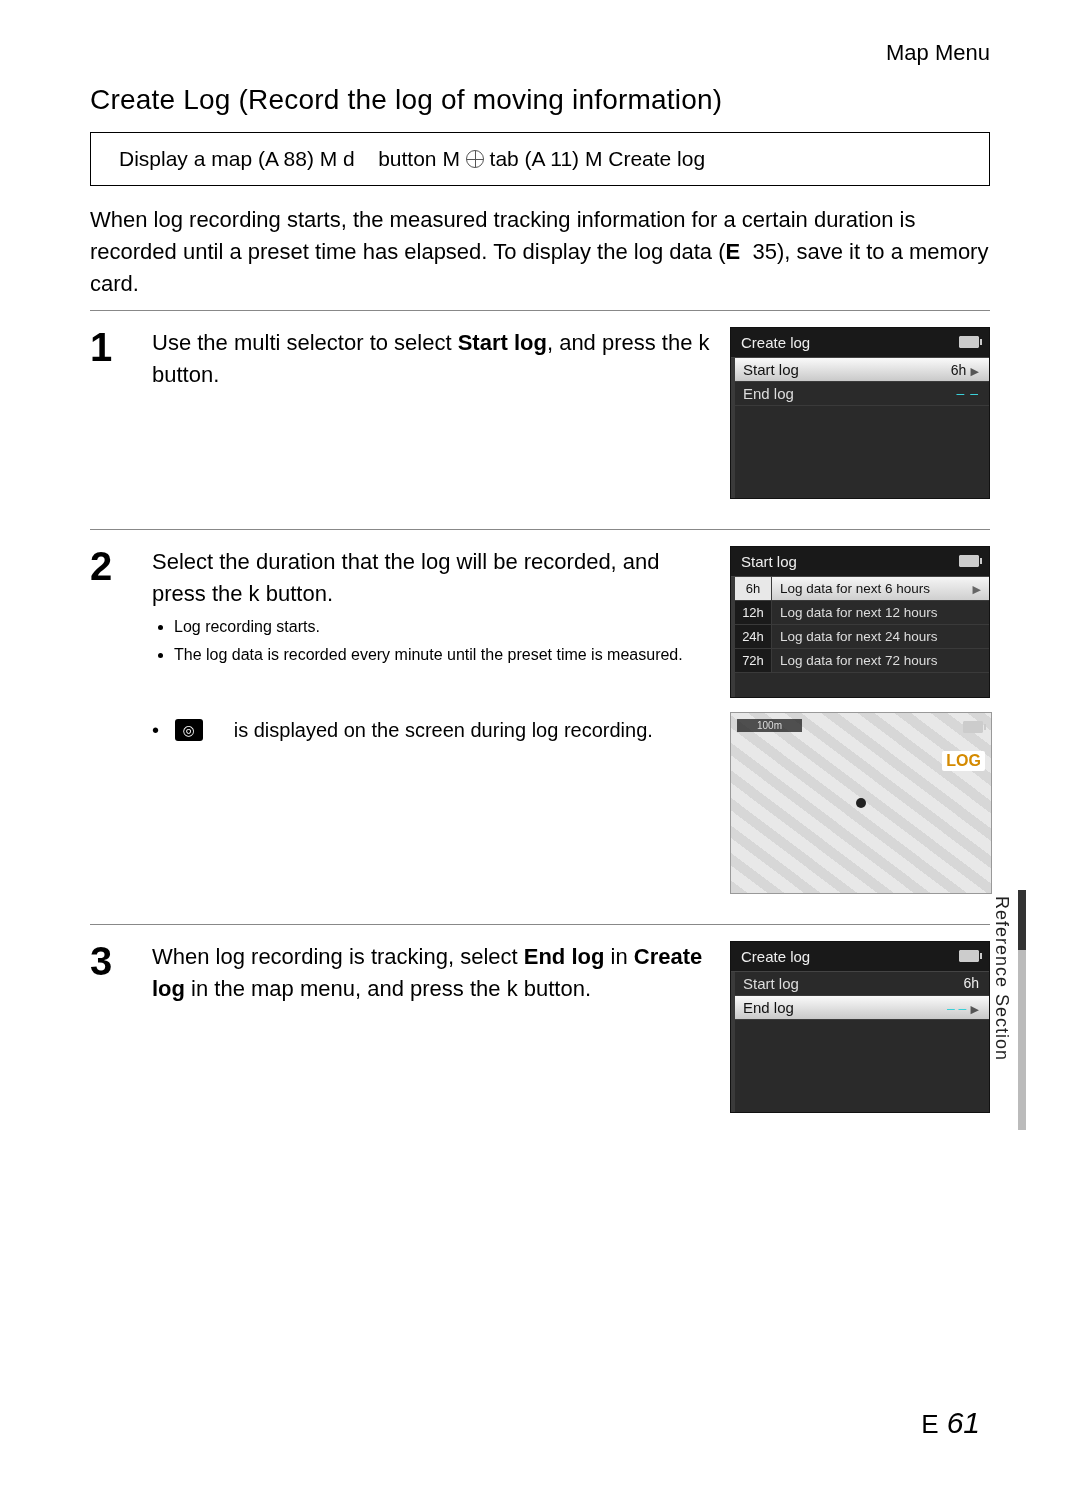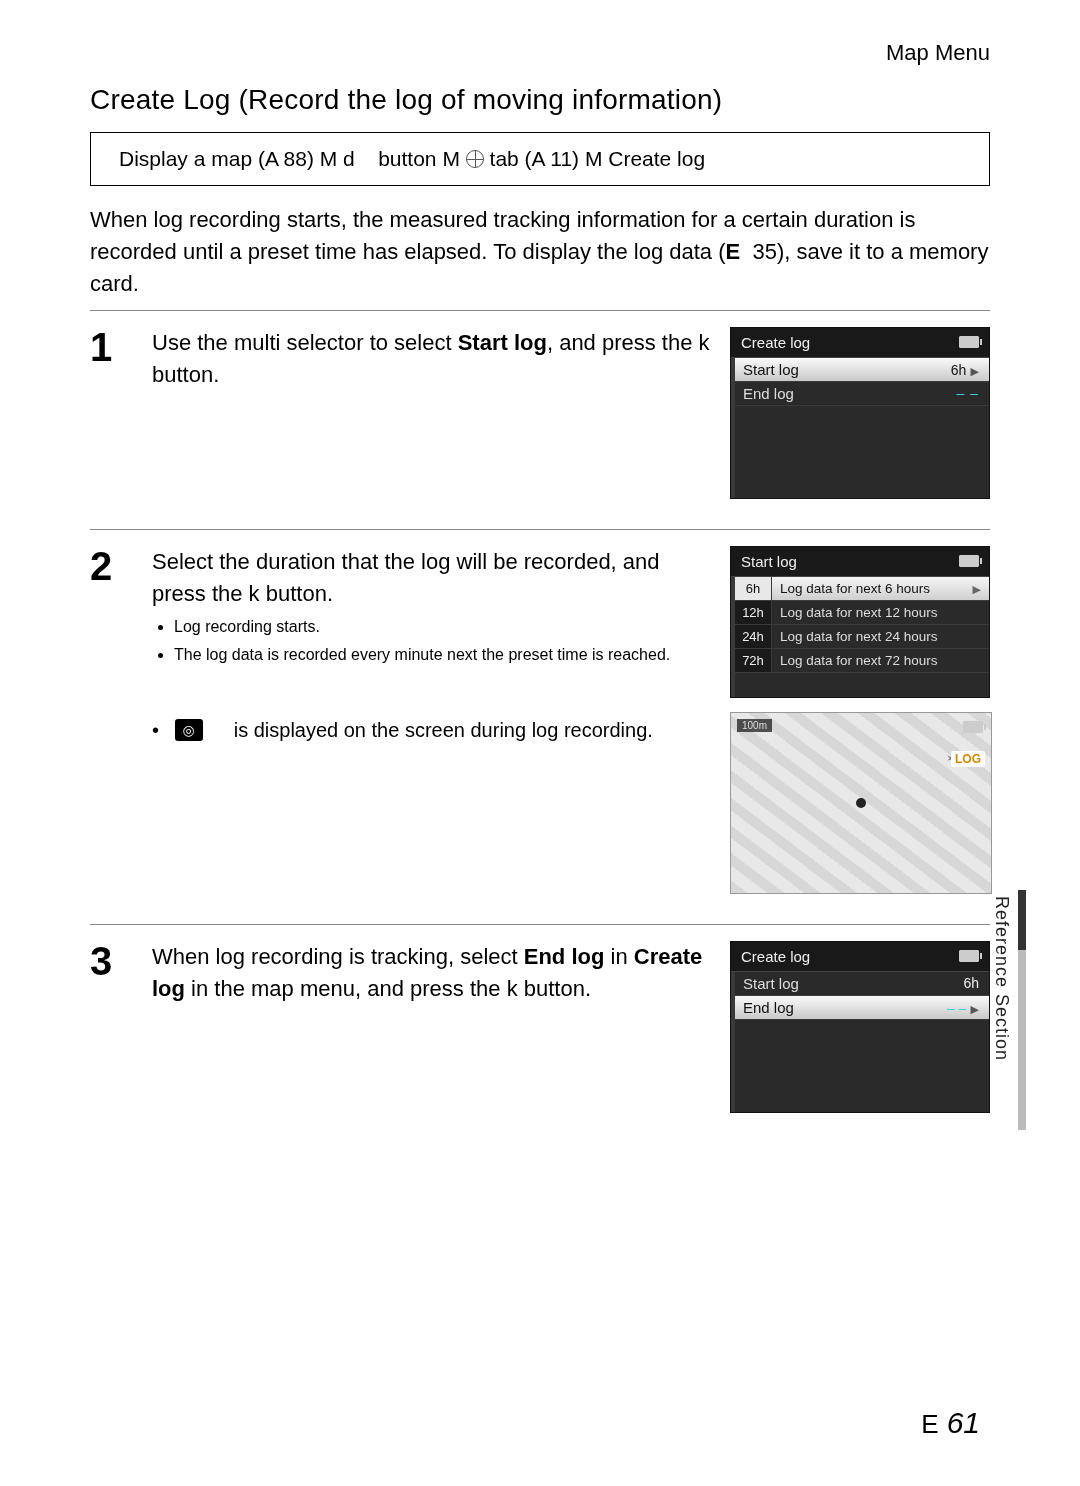--- a/index.html
+++ b/index.html
@@ -164,31 +164,31 @@
     background:
       repeating-linear-gradient(37deg, #d7d7d7 0 10px, #e8e8e8 10px 22px),
       linear-gradient(#bfbfbf,#d9d9d9);
     position: relative;
     margin-top: 14px;
     border: 1px solid #999;
   }
   .map-shot .scale {
     position:absolute; top:6px; left:6px;
     background:rgba(40,40,40,.8); color:#ddd;
-    font-size:10px; padding:1px 5px;
+    font-size:10px; padding:1px 20px;
   }
   .map-shot .pin {
     position:absolute; top:50%; left:50%;
     width:10px; height:10px; margin:-5px 0 0 -5px;
     background:#222; border-radius:50%;
   }
   .map-shot .log-ind {
     position:absolute; top:38px; right:6px;
     background:#fff; color:#d48a00;
-    font-size:12px; padding:1px 4px;
+    font-size:16px; padding:1px 4px;
     border-radius:2px; font-weight:700;
   }
   .map-shot .sat {
     position:absolute; top:38px; right:34px;
     color:#777; font-size:13px;
   }
   .map-shot .batt-over {
     position:absolute; top:8px; right:8px;
   }
   .side-tab {
@@ -291,21 +291,21 @@
     </div>
 
     <div class="step">
       <div class="num">2</div>
       <div class="text">
         <div class="heading">
           <span>Select the duration that the log will be recorded, and press the </span><span>k</span><span> button.</span>
         </div>
         <ul>
           <li>Log recording starts.</li>
-          <li>The log data is recorded every minute next the preset time is reached.</li>
+          <li>The log data is recorded every minute until the preset time is measured.</li>
         </ul>
         <div class="indicator-line">
           •&nbsp;
           <span class="log-badge">◎</span>
           &nbsp;&nbsp;
           <span>is displayed on the screen during log recording.</span>
         </div>
       </div>
       <div class="shot">
         <div class="lcd">

